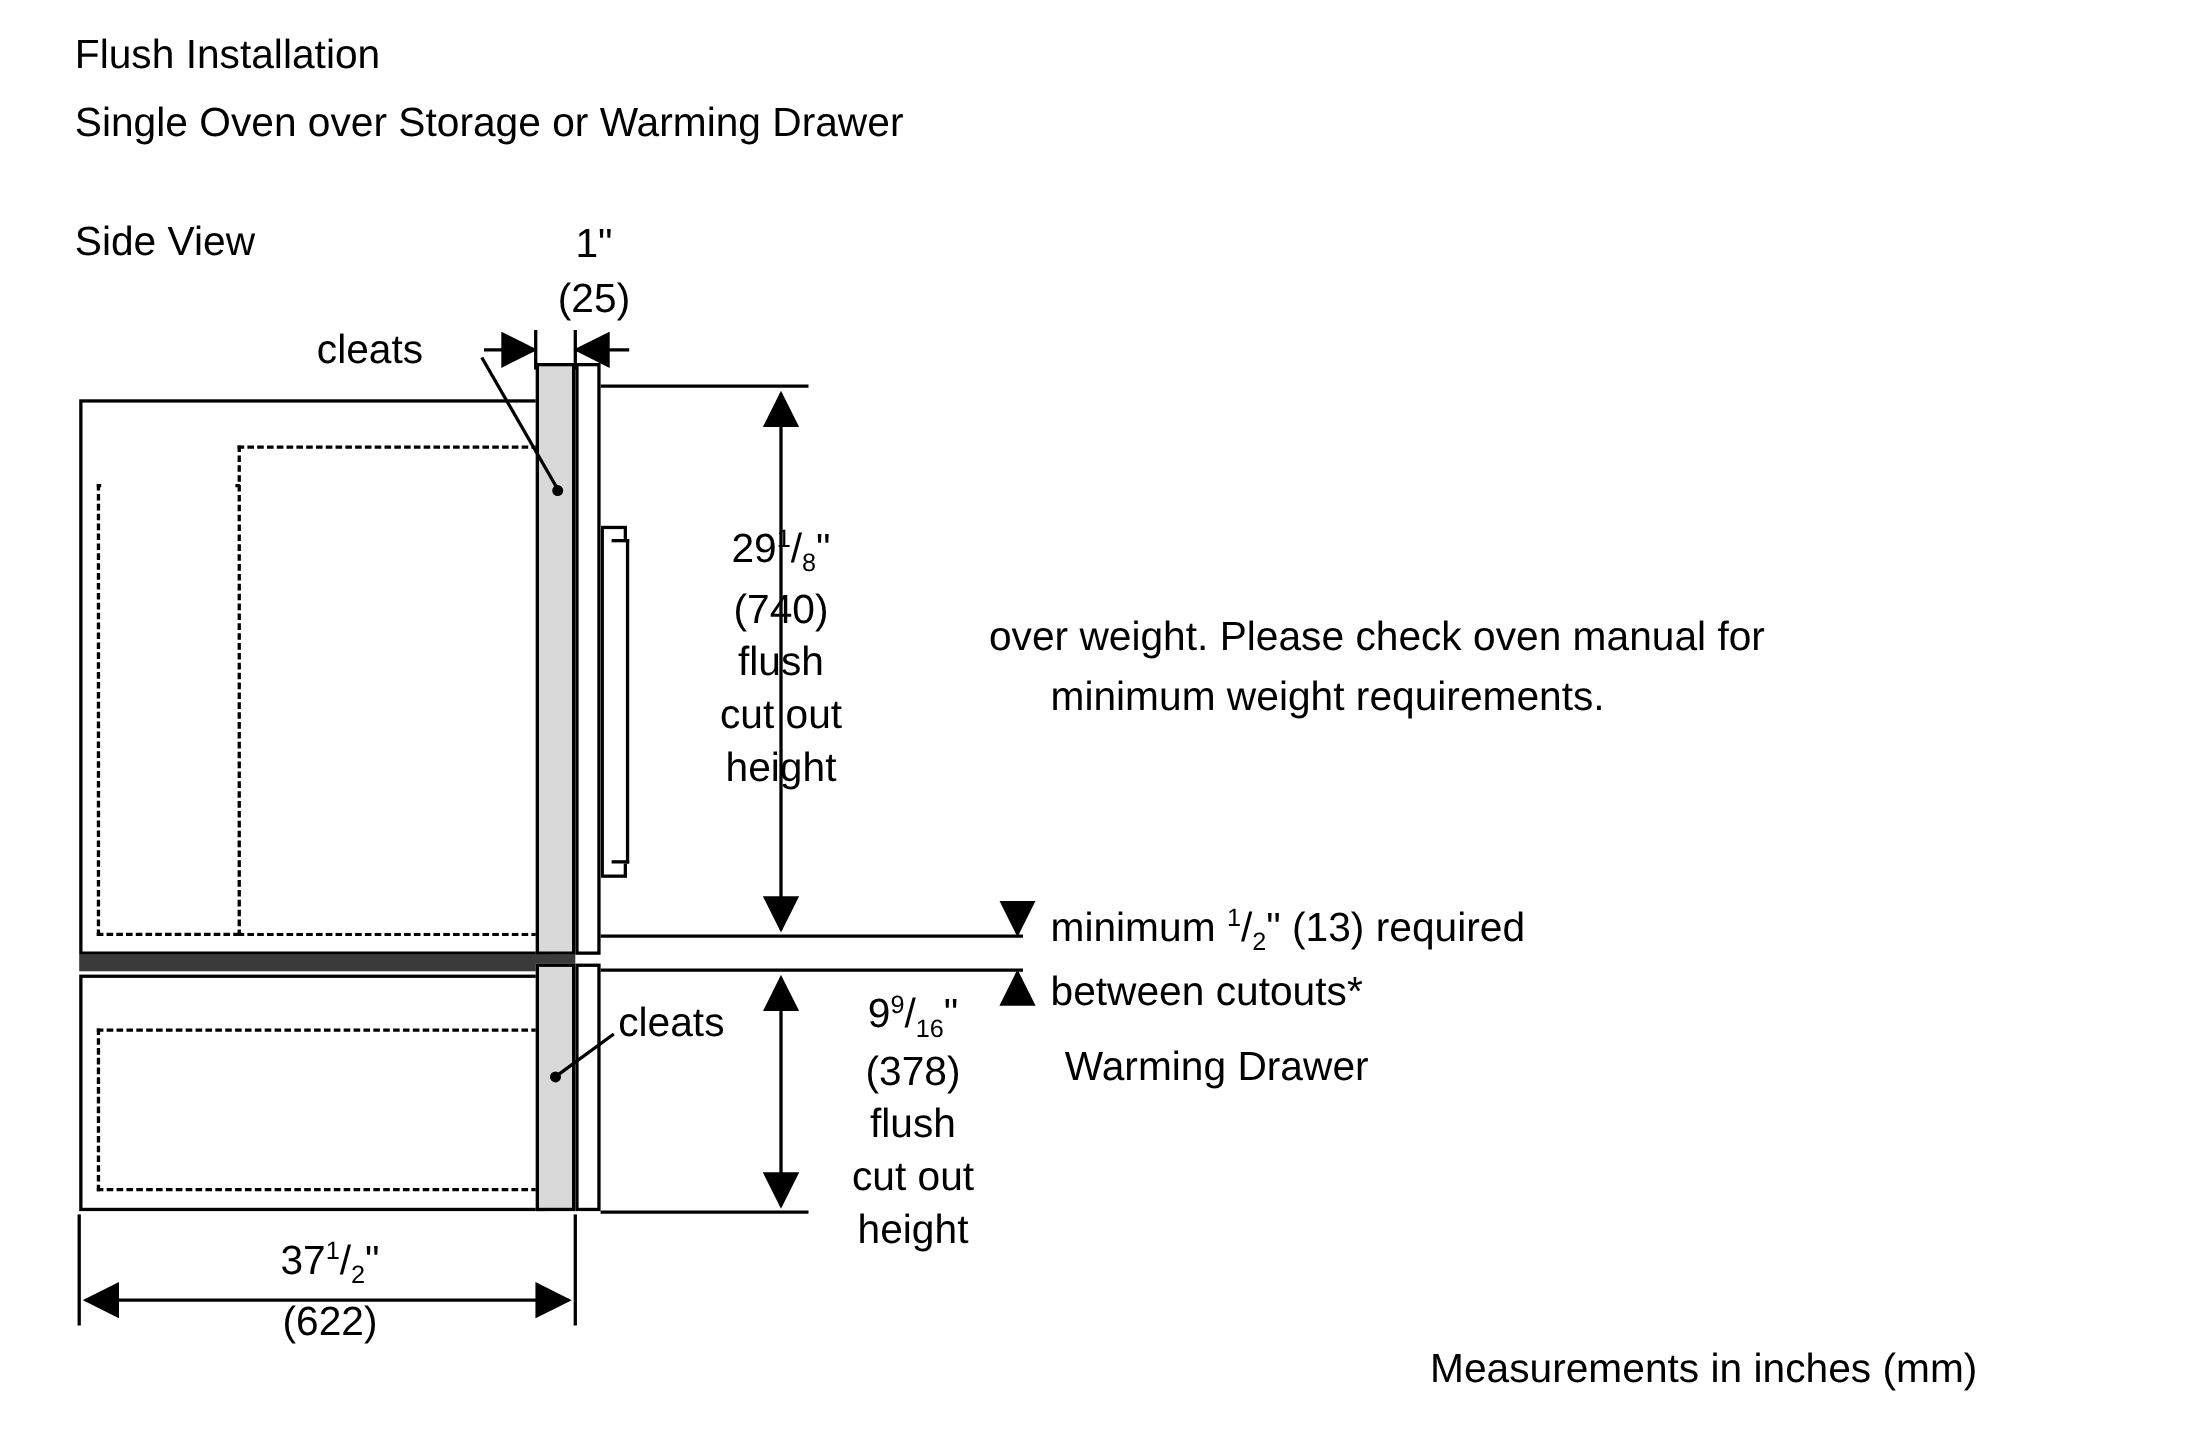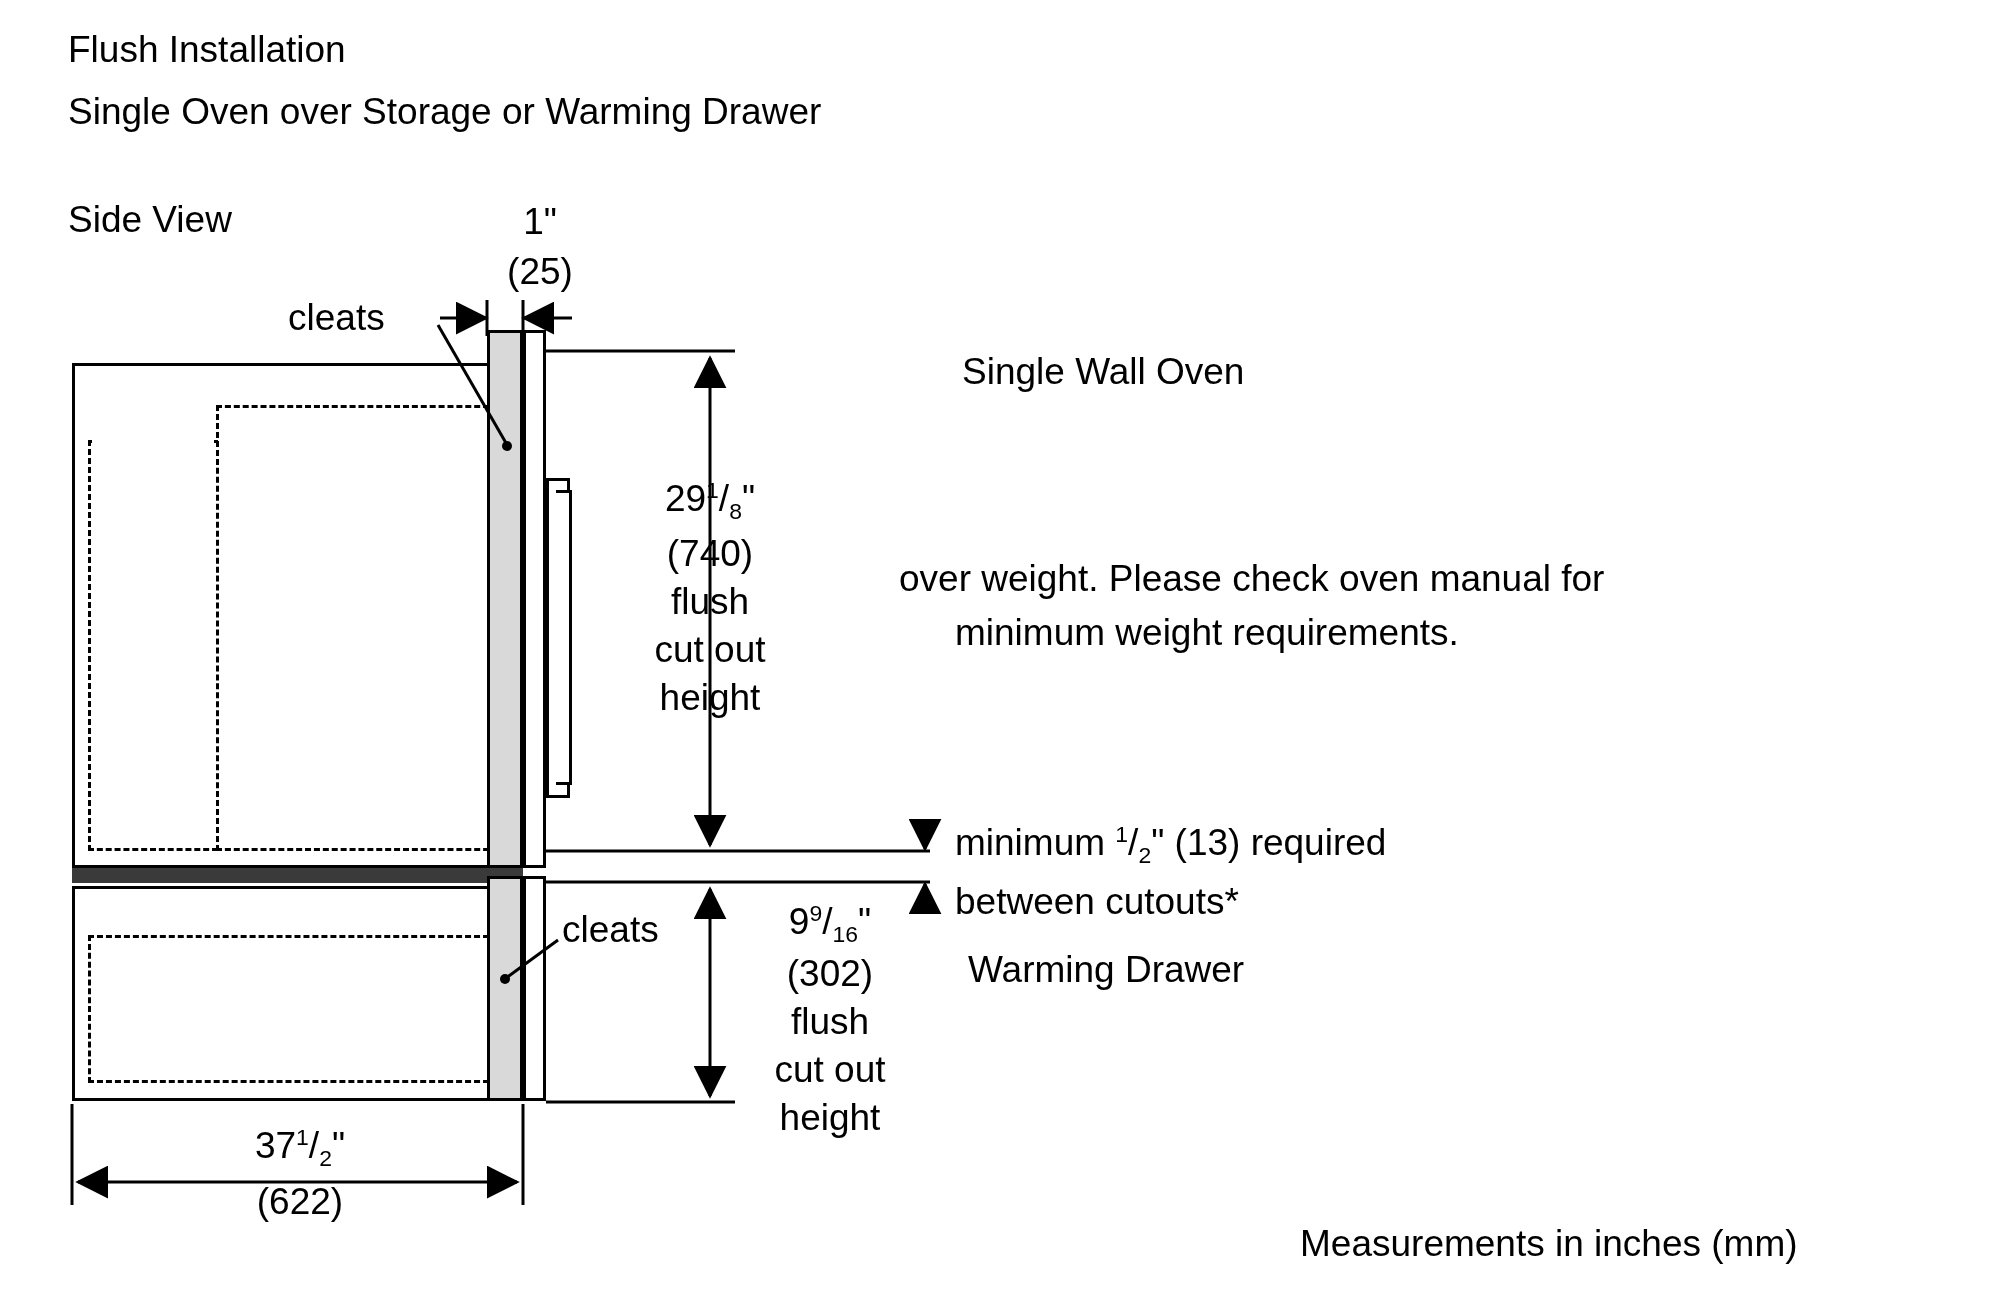--- a/index.html
+++ b/index.html
@@ -151,29 +151,28 @@
   <div class="txt t-label" style="left:288px; top:296px;">cleats</div>
   <div class="txt t-label" style="left:562px; top:908px;">cleats</div>
 
   <div class="txt t-dim" style="left:600px; top:477px; width:220px;"><span>29</span><sup>1</sup>/<sub>8</sub><span>"</span></div>
   <div class="txt t-dim" style="left:600px; top:532px; width:220px;">(740)</div>
   <div class="txt t-dim" style="left:600px; top:580px; width:220px;">flush</div>
   <div class="txt t-dim" style="left:600px; top:628px; width:220px;">cut out</div>
   <div class="txt t-dim" style="left:600px; top:676px; width:220px;">height</div>
 
   <div class="txt t-dim" style="left:720px; top:900px; width:220px;"><span>9</span><sup>9</sup>/<sub>16</sub><span>"</span></div>
-  <div class="txt t-dim" style="left:720px; top:952px; width:220px;">(302)</div>
+  <div class="txt t-dim" style="left:720px; top:952px; width:220px;">(378)</div>
   <div class="txt t-dim" style="left:720px; top:1000px; width:220px;">flush</div>
   <div class="txt t-dim" style="left:720px; top:1048px; width:220px;">cut out</div>
   <div class="txt t-dim" style="left:720px; top:1096px; width:220px;">height</div>
 
   <div class="txt t-dim" style="left:180px; top:1124px; width:240px;"><span>37</span><sup>1</sup>/<sub>2</sub><span>"</span></div>
   <div class="txt t-dim" style="left:180px; top:1180px; width:240px;">(622)</div>
 
-  <div class="txt t-body" style="left:962px; top:350px;">Single Wall Oven</div>
 
   <div class="txt t-body" style="left:899px; top:557px;">over weight. Please check oven manual for</div>
   <div class="txt t-body" style="left:955px; top:611px;">minimum weight requirements.</div>
 
   <div class="txt t-body" style="left:955px; top:821px;"><span>minimum </span><sup>1</sup>/<sub>2</sub><span>" (13) required</span></div>
   <div class="txt t-body" style="left:955px; top:880px;">between cutouts*</div>
 
   <div class="txt t-body" style="left:968px; top:948px;">Warming Drawer</div>
 
   <div class="txt t-body" style="left:1300px; top:1222px;">Measurements in inches (mm)</div>

